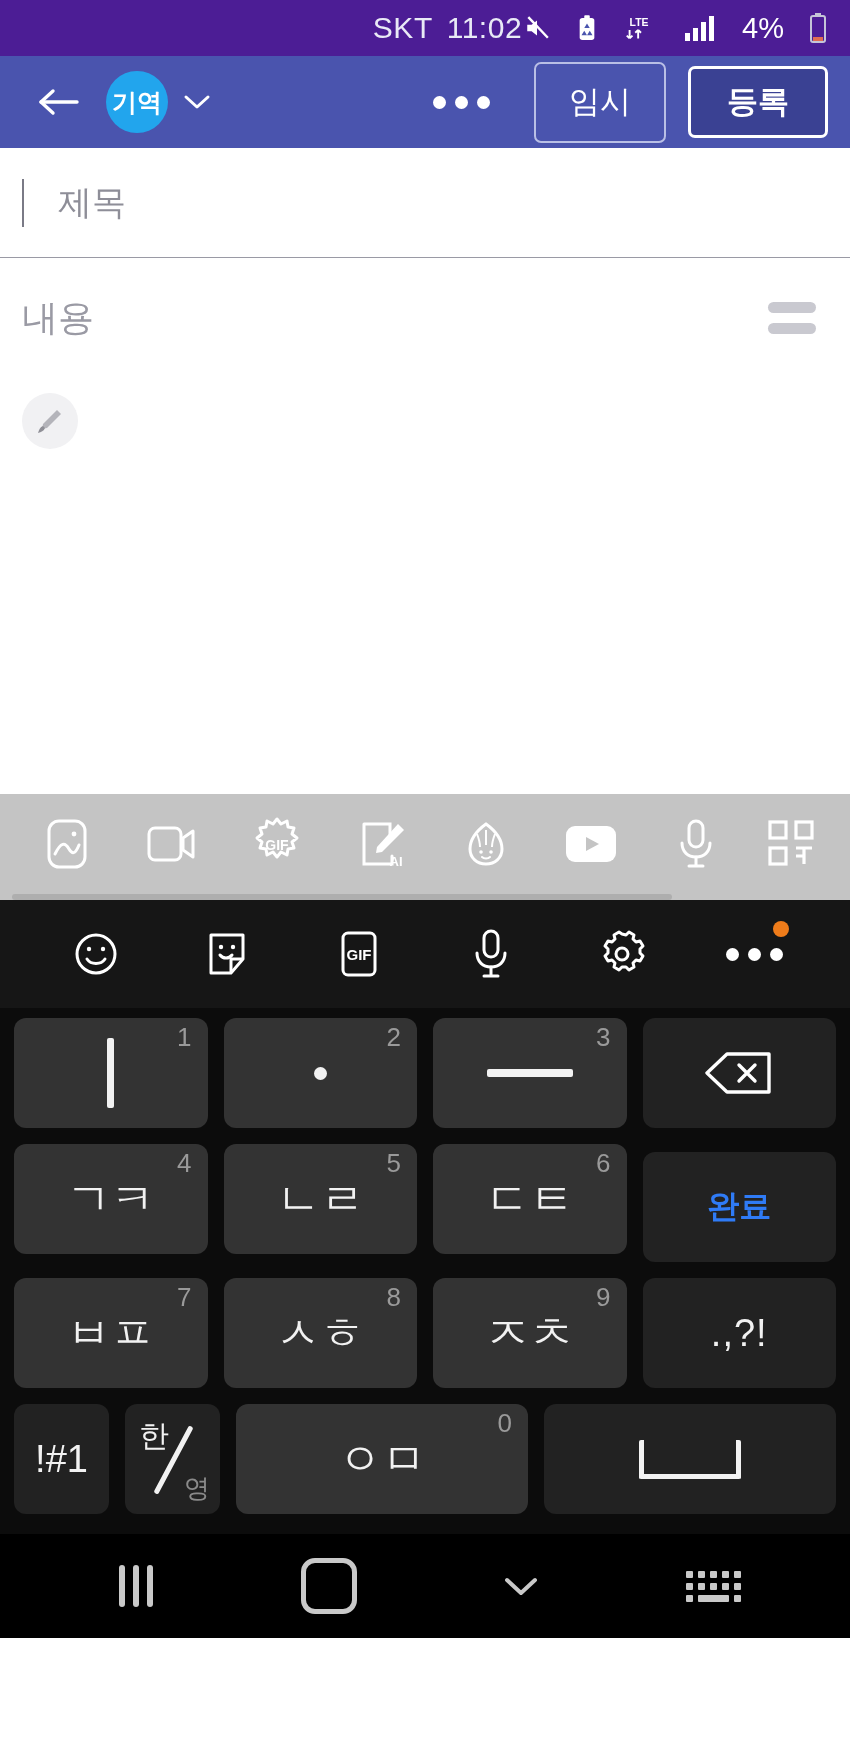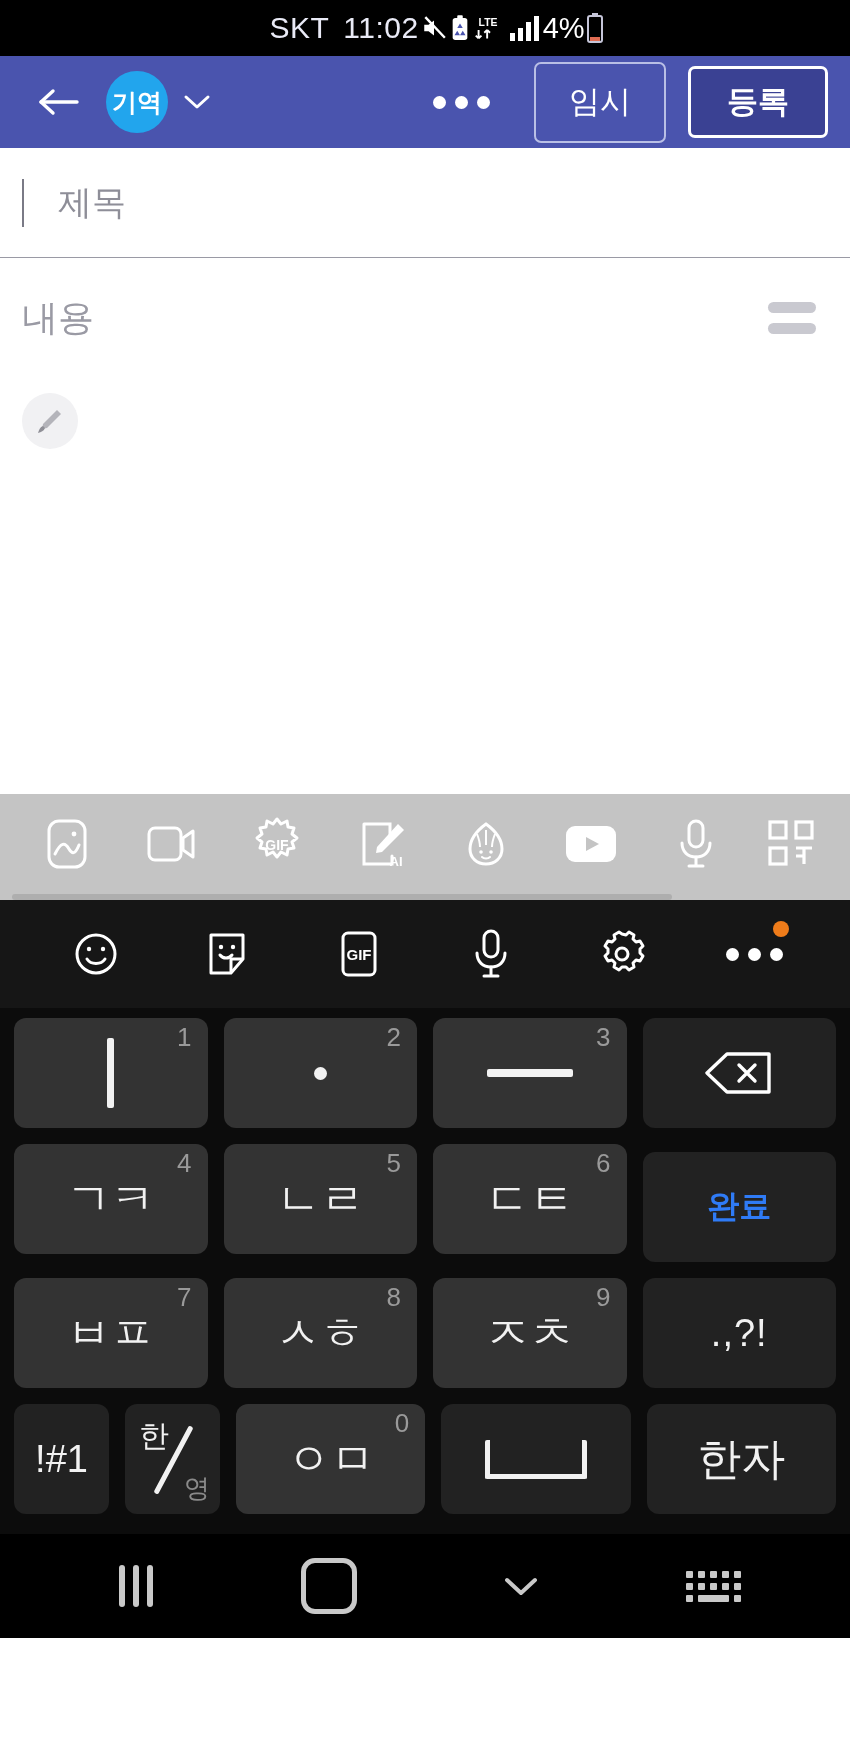--- a/index.html
+++ b/index.html
@@ -1,22 +1,22 @@
 <!DOCTYPE html>
 <html><head>
 <meta charset="utf-8">
 <style>
   html,body{margin:0;padding:0;background:#000;}
   body{width:850px;height:1748px;font-family:"Liberation Sans","DejaVu Sans",sans-serif;overflow:hidden;}
   .phone{position:relative;width:850px;height:1748px;background:#fff;overflow:hidden;}
 
   
-  .statusbar{height:56px;background:#000000;display:flex;align-items:center;justify-content:center;padding:0 22px 0 46px;box-sizing:border-box;}
+  .statusbar{height:56px;background:#4c1d95;display:flex;align-items:center;justify-content:flex-end;padding:0 22px 0 46px;box-sizing:border-box;}
   .carrier{color:#e9eaf6;font-size:30px;letter-spacing:.5px;font-weight:400;}
-  .status-icons{display:flex;align-items:center;gap:0;color:#fff;}
+  .status-icons{display:flex;align-items:center;gap:24px;color:#fff;}
   .si{display:flex;align-items:center;justify-content:center;}
   .batpct{color:#fff;font-size:29px;margin-left:2px;}
 
   
   .appbar{height:92px;background:#4a54ae;display:flex;align-items:center;padding:0 22px 0 30px;box-sizing:border-box;}
   .back-btn{width:56px;height:56px;display:flex;align-items:center;justify-content:center;}
   .chip{width:62px;height:62px;border-radius:50%;background:#22a5ed;display:flex;align-items:center;justify-content:center;margin-left:20px;}
   .chip span{color:#fff;font-size:25px;font-weight:600;}
   .chev{margin-left:14px;display:flex;align-items:center;}
   .spacer{flex:1;}
@@ -364,23 +364,20 @@
             <span class="y">영</span>
           </span>
         </div>
         <div class="key flex-lg">
           <span class="num">0</span>
           <span>ㅇㅁ</span>
         </div>
         <div class="key dark flex-lg">
           <span class="bar-glyph"></span>
         </div>
-        <div class="key dark flex-lg">
-          <span>한자</span>
-        </div>
       </div>
 
     </div>
   </div>
 
   <div class="navbar">
     <div class="nav">
       <span class="recents">
           <i></i>
           <i></i>

